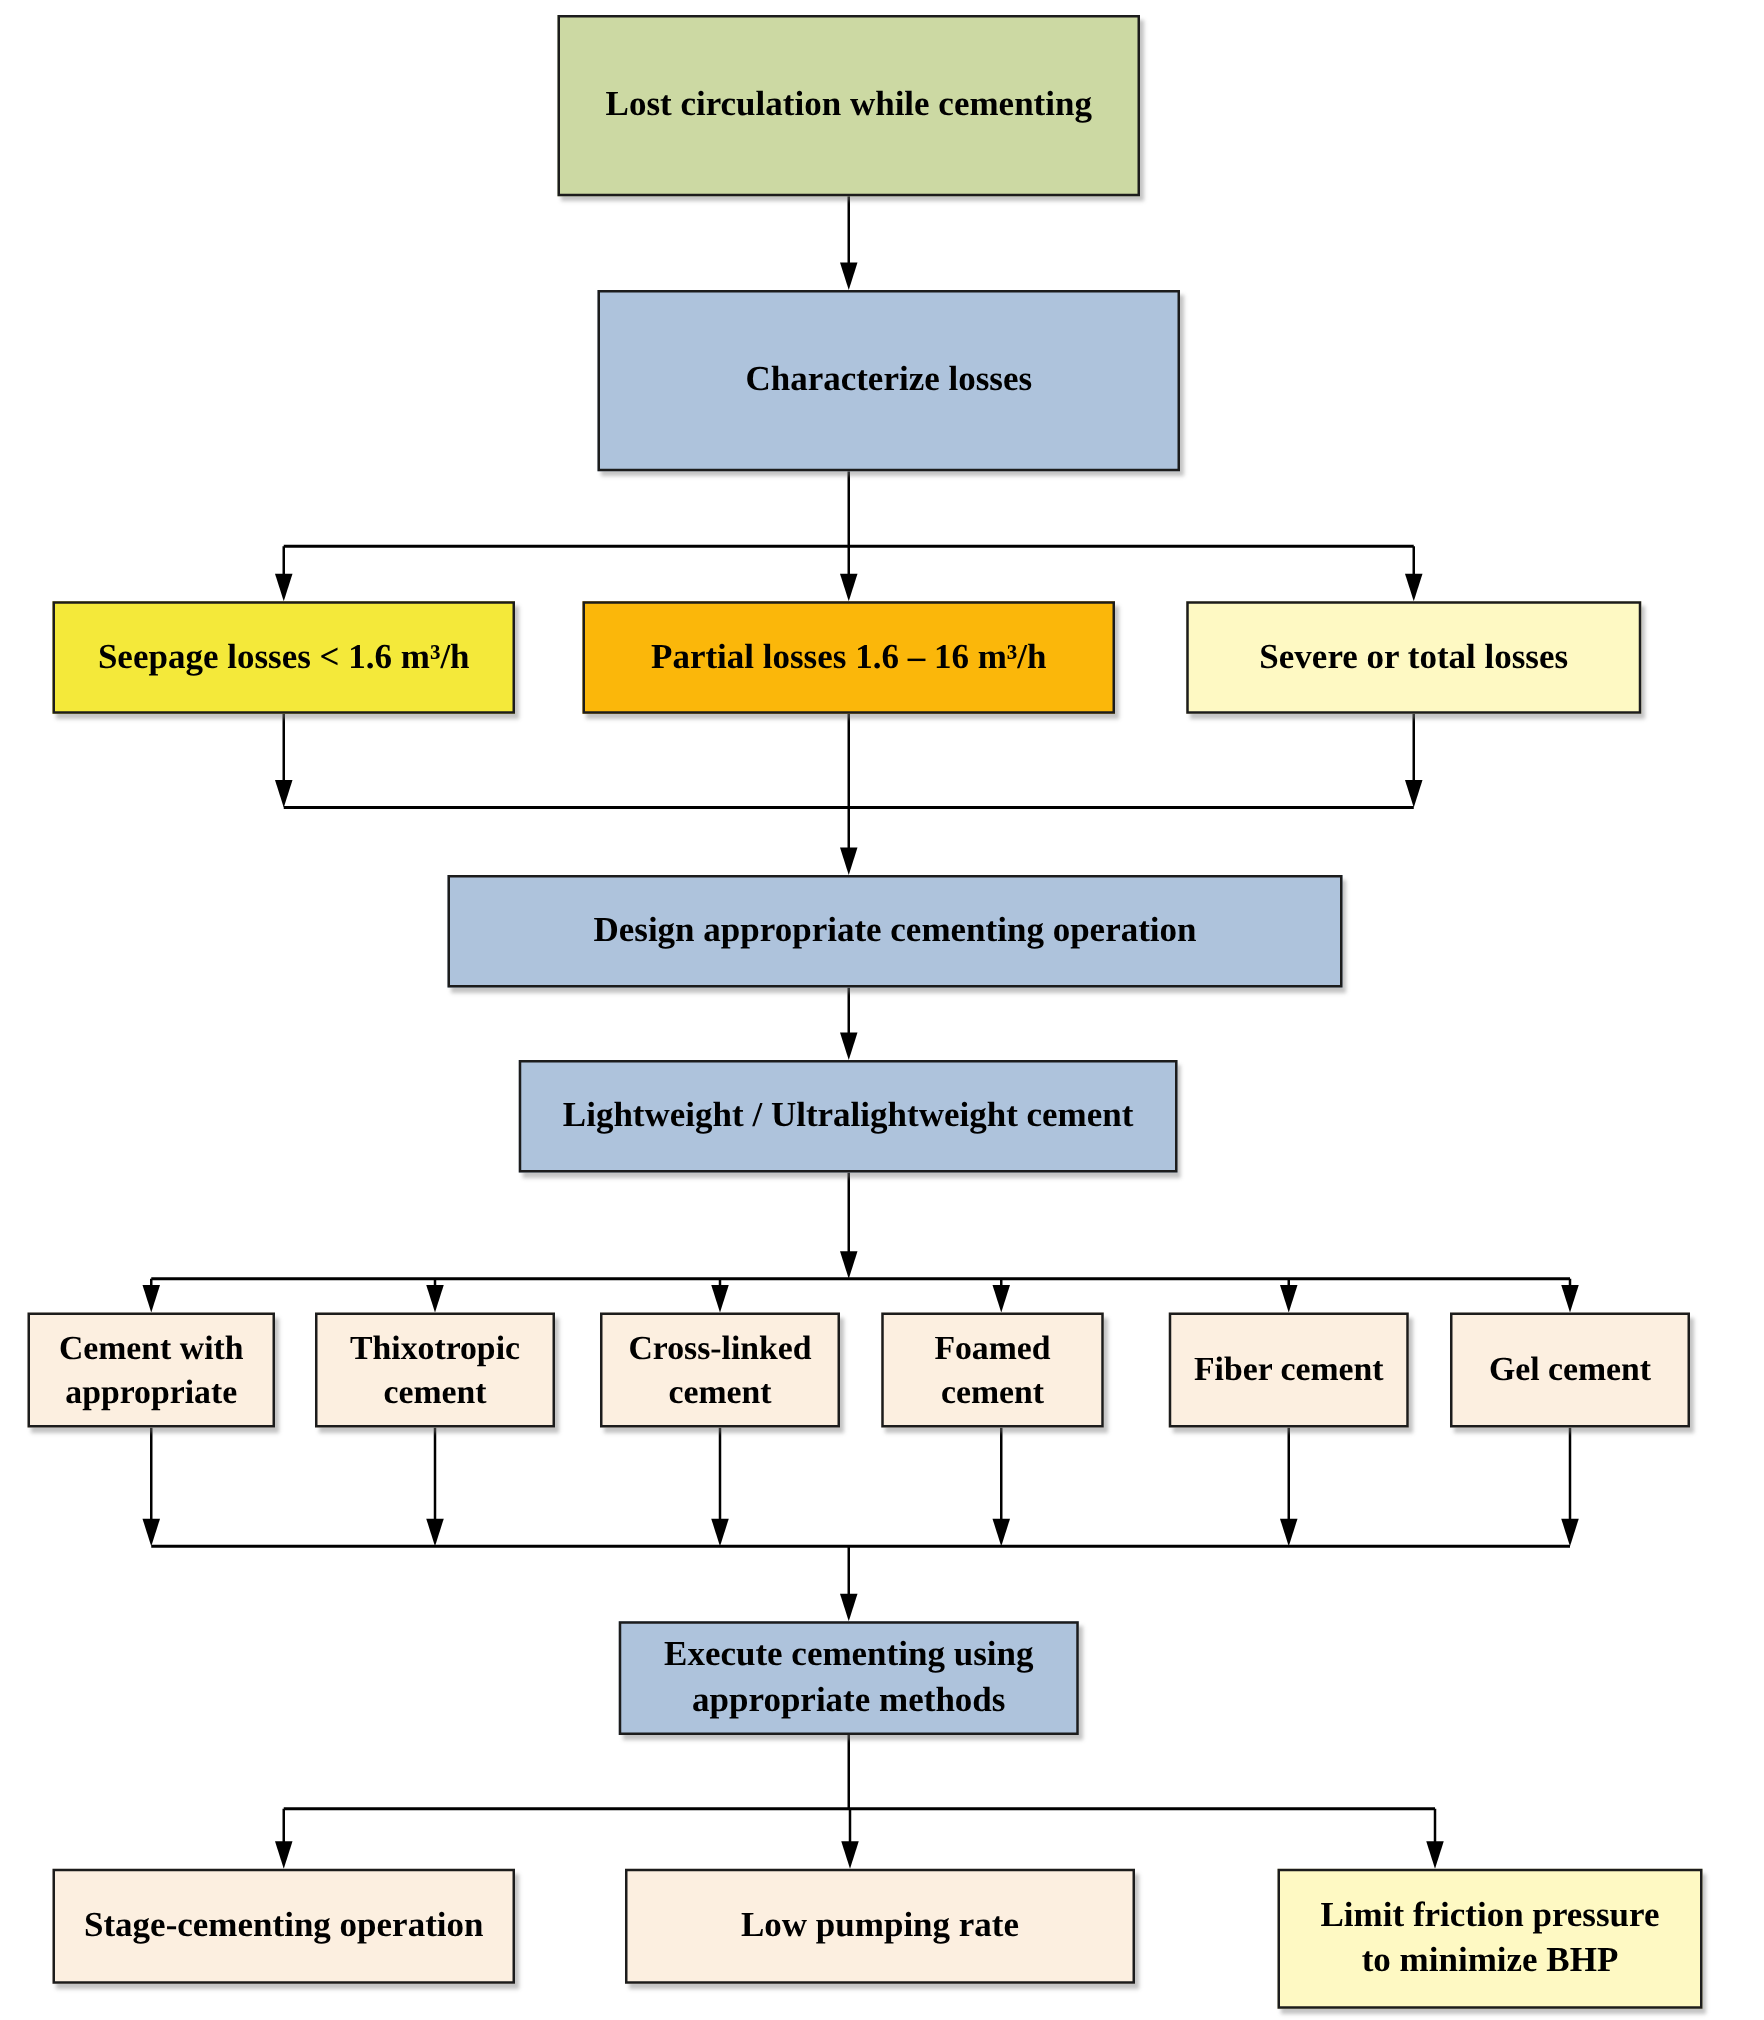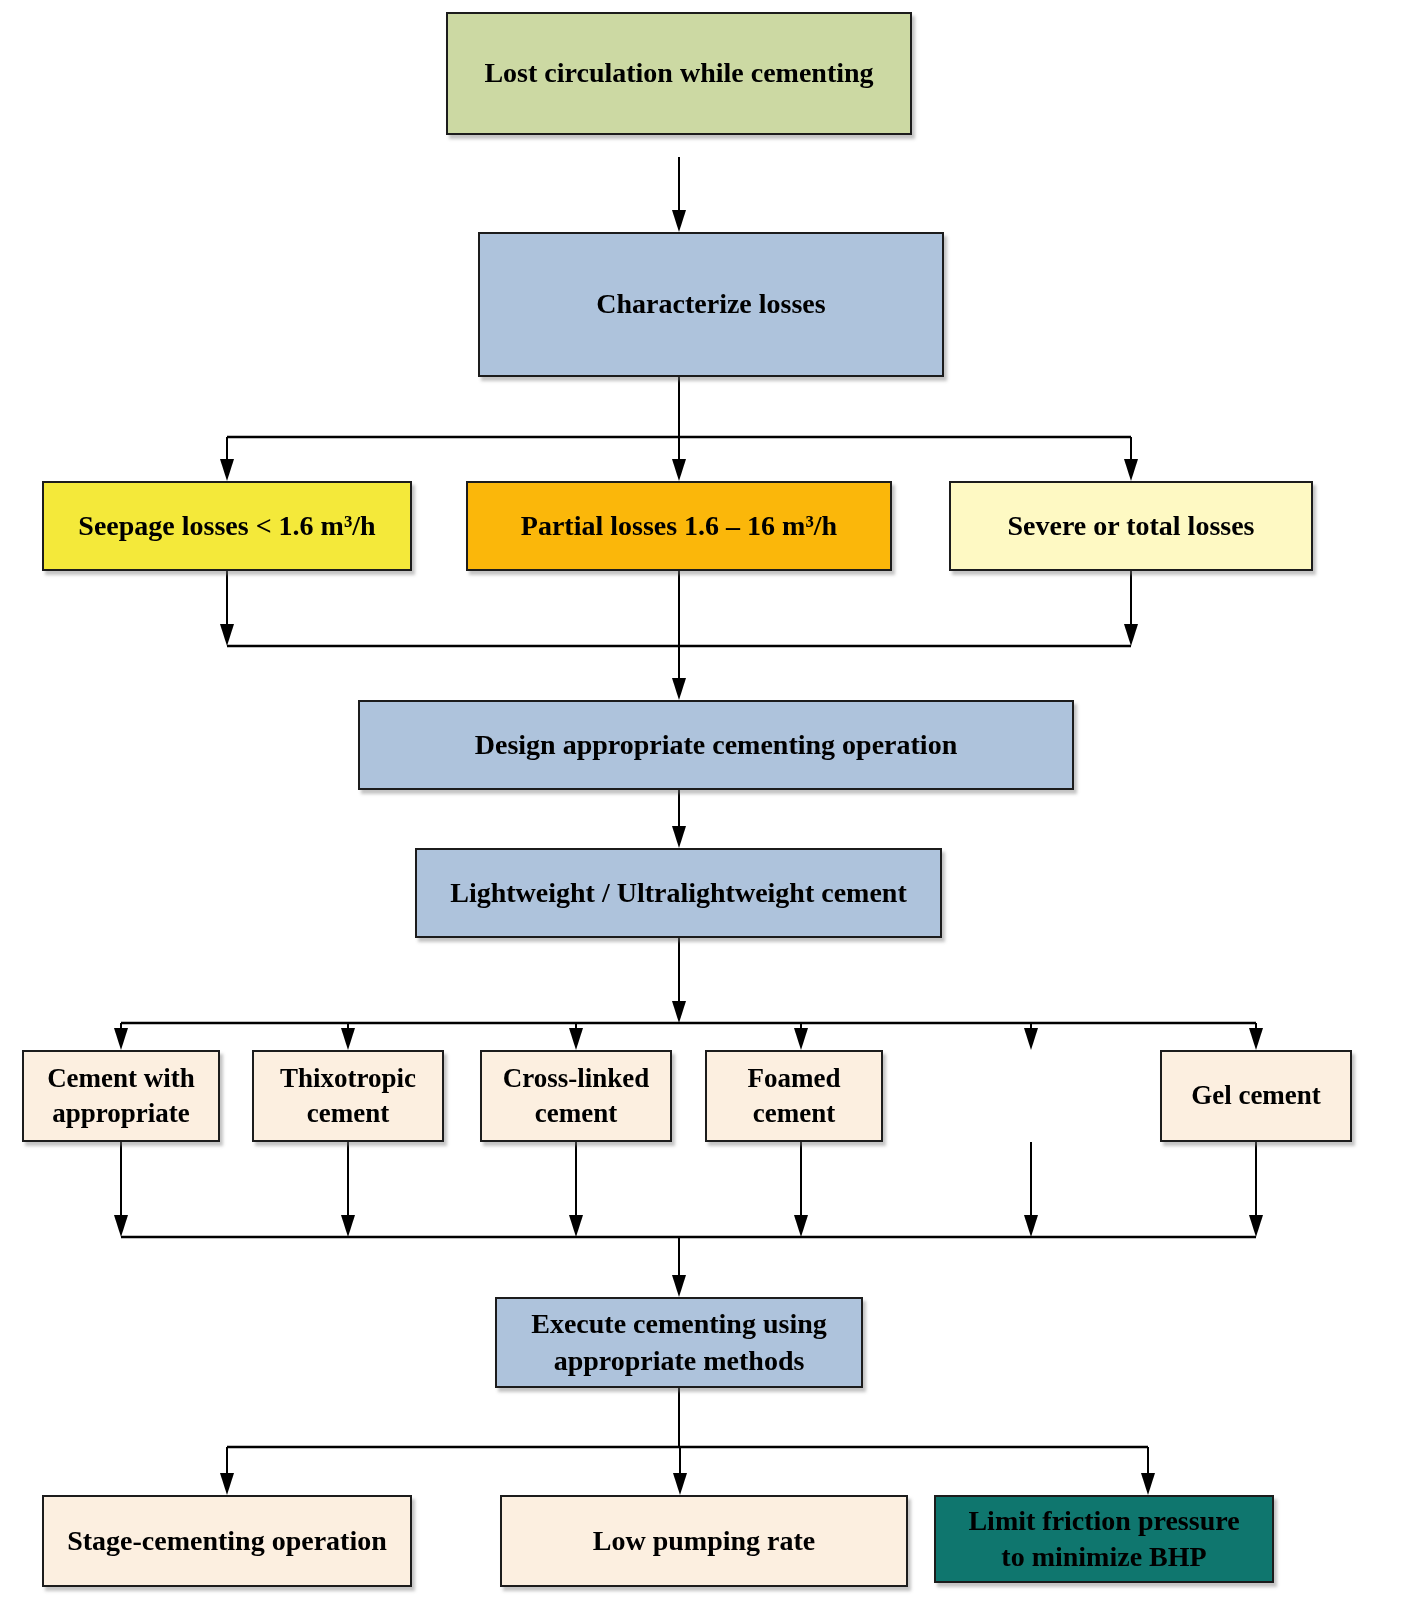--- a/index.html
+++ b/index.html
@@ -119,21 +119,21 @@
       <line class="thick" x1="227" y1="1447" x2="1148" y2="1447"></line>
       <line x1="227" y1="1447" x2="227" y2="1475"></line>
       <polygon points="220,1473 234,1473 227,1495"></polygon>
       <line x1="680" y1="1447" x2="680" y2="1475"></line>
       <polygon points="673,1473 687,1473 680,1495"></polygon>
       <line x1="1148" y1="1447" x2="1148" y2="1475"></line>
       <polygon points="1141,1473 1155,1473 1148,1495"></polygon>
     </g>
   </svg>
 
-  <div class="node" style="left: 446px; top: 12px; width: 466px; height: 123px; background-color: rgb(204, 217, 163);">
+  <div class="node" style="left: 446px; top: 12px; width: 466px; height: 145px; background-color: rgb(204, 217, 163);">
     <span>Lost circulation while cementing</span>
   </div>
 
   <div class="node" style="left: 446px; top: 232px; width: 466px; height: 145px; background-color: rgb(174, 195, 220); margin-left: 32px;">
     <span>Characterize losses</span>
   </div>
 
   <div class="node" style="left: 42px; top: 481px; width: 370px; height: 90px; background-color: rgb(244, 233, 58);">
     <span>Seepage losses &lt; 1.6 m³/h</span>
   </div>
@@ -167,36 +167,39 @@
   <div class="node small" style="left: 480px; top: 1050px; width: 192px; height: 92px; background-color: rgb(252, 239, 224);">
     <span>Cross-linked
 cement</span>
   </div>
 
   <div class="node small" style="left: 705px; top: 1050px; width: 178px; height: 92px; background-color: rgb(252, 239, 224);">
     <span>Foamed
 cement</span>
   </div>
 
+  <div class="node small" style="left: 935px; top: 1050px; width: 192px; height: 92px; background-color: rgb(252, 239, 224);">
+    <span>Fiber cement</span>
+  </div>
 
   <div class="node small" style="left: 1160px; top: 1050px; width: 192px; height: 92px; background-color: rgb(252, 239, 224);">
     <span>Gel cement</span>
   </div>
 
   <div class="node" style="left: 495px; top: 1297px; width: 368px; height: 91px; background-color: rgb(174, 195, 220);">
     <span>Execute cementing using
 appropriate methods</span>
   </div>
 
   <div class="node" style="left: 42px; top: 1495px; width: 370px; height: 92px; background-color: rgb(252, 239, 224);">
     <span>Stage-cementing operation</span>
   </div>
 
   <div class="node" style="left: 500px; top: 1495px; width: 408px; height: 92px; background-color: rgb(252, 239, 224);">
     <span>Low pumping rate</span>
   </div>
 
-  <div class="node" style="left: 934px; top: 1495px; width: 340px; height: 88px; background-color: #0f766e;">
+  <div class="node" style="left: 1022px; top: 1495px; width: 340px; height: 112px; background-color: #fef9c3;">
     <span>Limit friction pressure
 to minimize BHP</span>
   </div>
 
 </div>
 
 </body></html>

